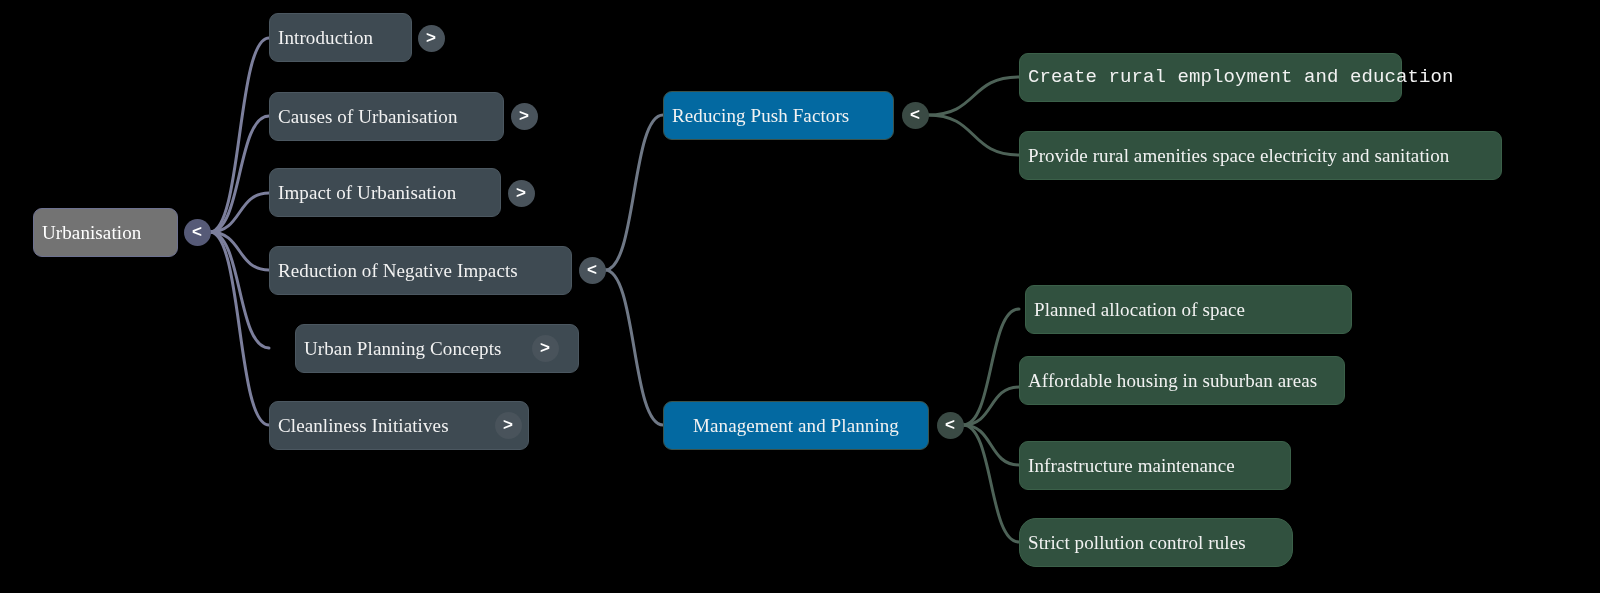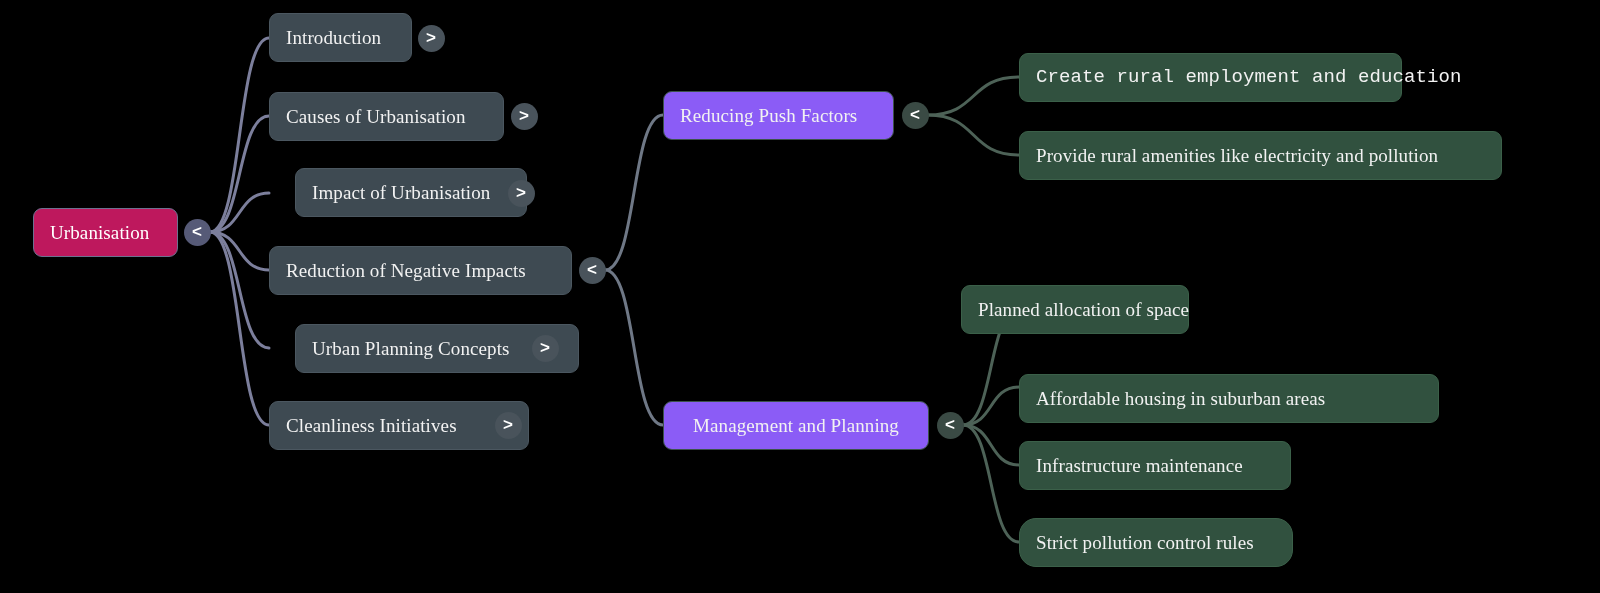--- a/index.html
+++ b/index.html
@@ -25,47 +25,47 @@
     width: 1600px;
     height: 593px;
     pointer-events: none;
   }
   .node {
     position: absolute;
     box-sizing: border-box;
     display: flex;
     align-items: center;
     border-radius: 9px;
-    padding: 0 16px;
+    padding: 0 8px;
     white-space: nowrap;
     letter-spacing: 0.1px;
   }
   .node-label {
     font-size: 19px;
     line-height: 1;
     color: #f2f2f2;
   }
   
   .node.lvl-root {
-    background: #be185d;
+    background: #737373;
     border: 1px solid #6d7190;
     height: 49px;
   }
   .node.lvl-root .node-label {
     color: #ffffff;
   }
   
   .node.lvl-1 {
     background: #3e4a52;
     border: 1px solid #4b5760;
     height: 49px;
   }
   
   .node.lvl-2 {
-    background: #8b5cf6;
+    background: #0369a1;
     border: 1px solid #3c524a;
     height: 49px;
   }
   
   .node.lvl-3 {
     background: #31513f;
     border: 1px solid #3b6049;
     height: 49px;
   }
   
@@ -131,21 +131,21 @@
       </div>
       <div class="toggle t-slate" style="left: 417.5px; top: 24.5px;">
         <span class="toggle-glyph">&gt;</span>
       </div>
       <div class="node lvl-1" style="left: 269px; top: 92px; width: 235px;">
         <span class="node-label">Causes of Urbanisation</span>
       </div>
       <div class="toggle t-slate" style="left: 510.5px; top: 102.5px;">
         <span class="toggle-glyph">&gt;</span>
       </div>
-      <div class="node lvl-1" style="left: 269px; top: 168px; width: 232px; margin-left: 26px;">
+      <div class="node lvl-1" style="left: 269px; top: 168px; width: 232px;">
         <span class="node-label">Impact of Urbanisation</span>
       </div>
       <div class="toggle t-slate" style="left: 507.5px; top: 179.5px;">
         <span class="toggle-glyph">&gt;</span>
       </div>
       <div class="node lvl-1" style="left: 269px; top: 246px; width: 303px;">
         <span class="node-label">Reduction of Negative Impacts</span>
       </div>
       <div class="toggle t-slate" style="left: 578.5px; top: 256.5px;">
         <span class="toggle-glyph">&lt;</span>
@@ -171,26 +171,26 @@
       <div class="node lvl-2" style="left: 663px; top: 401px; width: 266px; justify-content: center;">
         <span class="node-label">Management and Planning</span>
       </div>
       <div class="toggle t-green" style="left: 936.5px; top: 411.5px;">
         <span class="toggle-glyph">&lt;</span>
       </div>
       <div class="node lvl-3" style="left: 1019px; top: 53px; width: 383px; font-family: Liberation Mono, monospace;">
         <span class="node-label">Create rural employment and education</span>
       </div>
       <div class="node lvl-3" style="left: 1019px; top: 131px; width: 483px;">
-        <span class="node-label">Provide rural amenities like electricity and pollution</span>
+        <span class="node-label">Provide rural amenities space electricity and sanitation</span>
       </div>
-      <div class="node lvl-3" style="left: 961px; top: 285px; width: 228px;">
+      <div class="node lvl-3" style="left: 1025px; top: 285px; width: 327px;">
         <span class="node-label">Planned allocation of space</span>
       </div>
-      <div class="node lvl-3" style="left: 1019px; top: 374px; width: 420px; text-align: right;">
+      <div class="node lvl-3" style="left: 1019px; top: 356px; width: 326px; text-align: right;">
         <span class="node-label">Affordable housing in suburban areas</span>
       </div>
       <div class="node lvl-3" style="left: 1019px; top: 441px; width: 272px;">
         <span class="node-label">Infrastructure maintenance</span>
       </div>
       <div class="node lvl-3" style="left: 1019px; top: 518px; width: 274px; border-radius: 17px;">
         <span class="node-label">Strict pollution control rules</span>
       </div>
     </div>
 </div>

